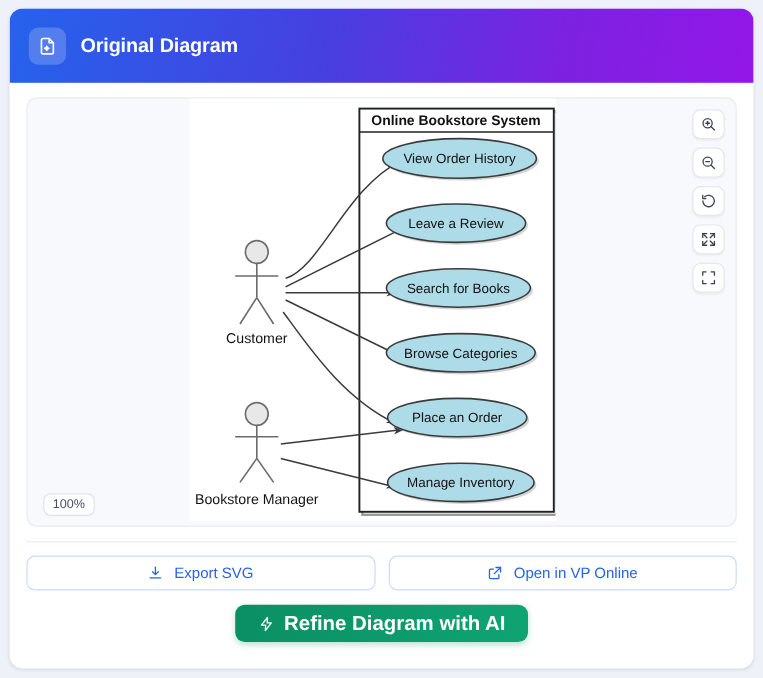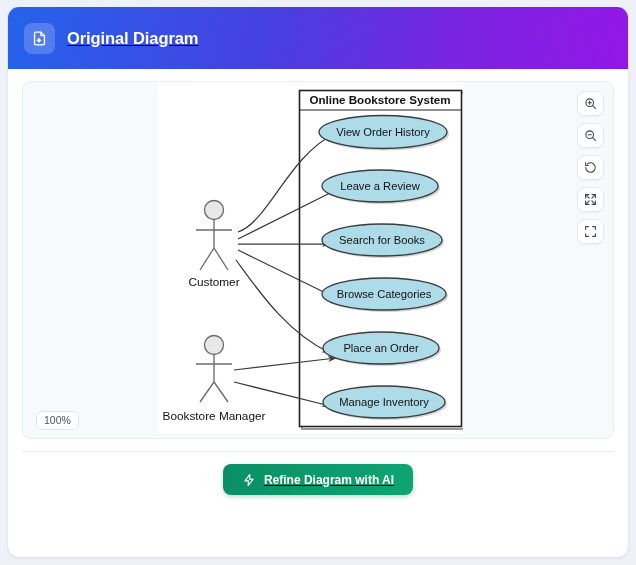--- a/index.html
+++ b/index.html
@@ -7,21 +7,20 @@
     width: 636px; height: 565px;
     background: #eef1f8;
     font-family: "Liberation Sans", sans-serif;
     overflow: hidden;
   }
   .page {
     position: relative;
     width: 536px; height: 565px;
     background: #eef1f8;
     padding: 7px 8px 8px 8px;
-    text-decoration: underline;
   }
   .card {
     position: relative;
     width: 620px; height: 550px;
     background: #ffffff;
     border-radius: 11px;
     overflow: hidden;
     box-shadow: 0 1px 3px rgba(20,30,60,0.10);
   }
 
@@ -129,21 +128,21 @@
     padding-top: 12px;
   }
   .gbtn {
     height: 31px;
     background: linear-gradient(95deg, #0a8f63 0%, #10a473 100%);
     border: none;
     border-radius: 8px;
     display: flex; align-items: center; justify-content: center;
     gap: 8px;
     color: #ffffff;
-    font-size: 12px;
+    font-size: 17px;
     font-weight: bold;
     padding: 0 19px;
     cursor: pointer;
     box-shadow: 0 2px 5px rgba(10,143,99,0.28);
   }
   .gbtn svg { display:block; }
 </style>
 </head>
 <body>
 
@@ -286,20 +285,42 @@
               </svg>
             </span>
           </div>
         </div>
 
       </div>
     </div>
 
     <div class="divider"></div>
 
+    <div class="actions-row">
+      <div class="obtn">
+        <span>
+          <svg width="13" height="13" viewBox="0 0 24 24" fill="none" stroke="#2563eb" stroke-width="2" stroke-linecap="round" stroke-linejoin="round">
+            <path d="M12 3v11"></path>
+              <polyline points="7.5,10 12,14.5 16.5,10"></polyline>
+              <path d="M4 19.5h16"></path>
+          </svg>
+        </span>
+        <span>Export SVG</span>
+      </div>
+      <div class="obtn">
+        <span>
+          <svg width="13" height="13" viewBox="0 0 24 24" fill="none" stroke="#2563eb" stroke-width="2" stroke-linecap="round" stroke-linejoin="round">
+            <path d="M13.5 3.5H20.5V10.5"></path>
+              <path d="M20.5 3.5L11 13"></path>
+            <path d="M18 14.5V19a1.5 1.5 0 0 1-1.5 1.5H5A1.5 1.5 0 0 1 3.5 19V7.5A1.5 1.5 0 0 1 5 6h4.5"></path>
+          </svg>
+        </span>
+        <span>Open in VP Online</span>
+      </div>
+    </div>
 
     <div class="primary-row">
       <div class="gbtn">
         <span>
           <svg width="14" height="14" viewBox="0 0 24 24" fill="none" stroke="#ffffff" stroke-width="1.9" stroke-linecap="round" stroke-linejoin="round">
             <polygon points="13.5,2.5 5,13.5 11,13.5 10.5,21.5 19,10.5 13,10.5"></polygon>
           </svg>
         </span>
         <span>Refine Diagram with AI</span>
       </div>

